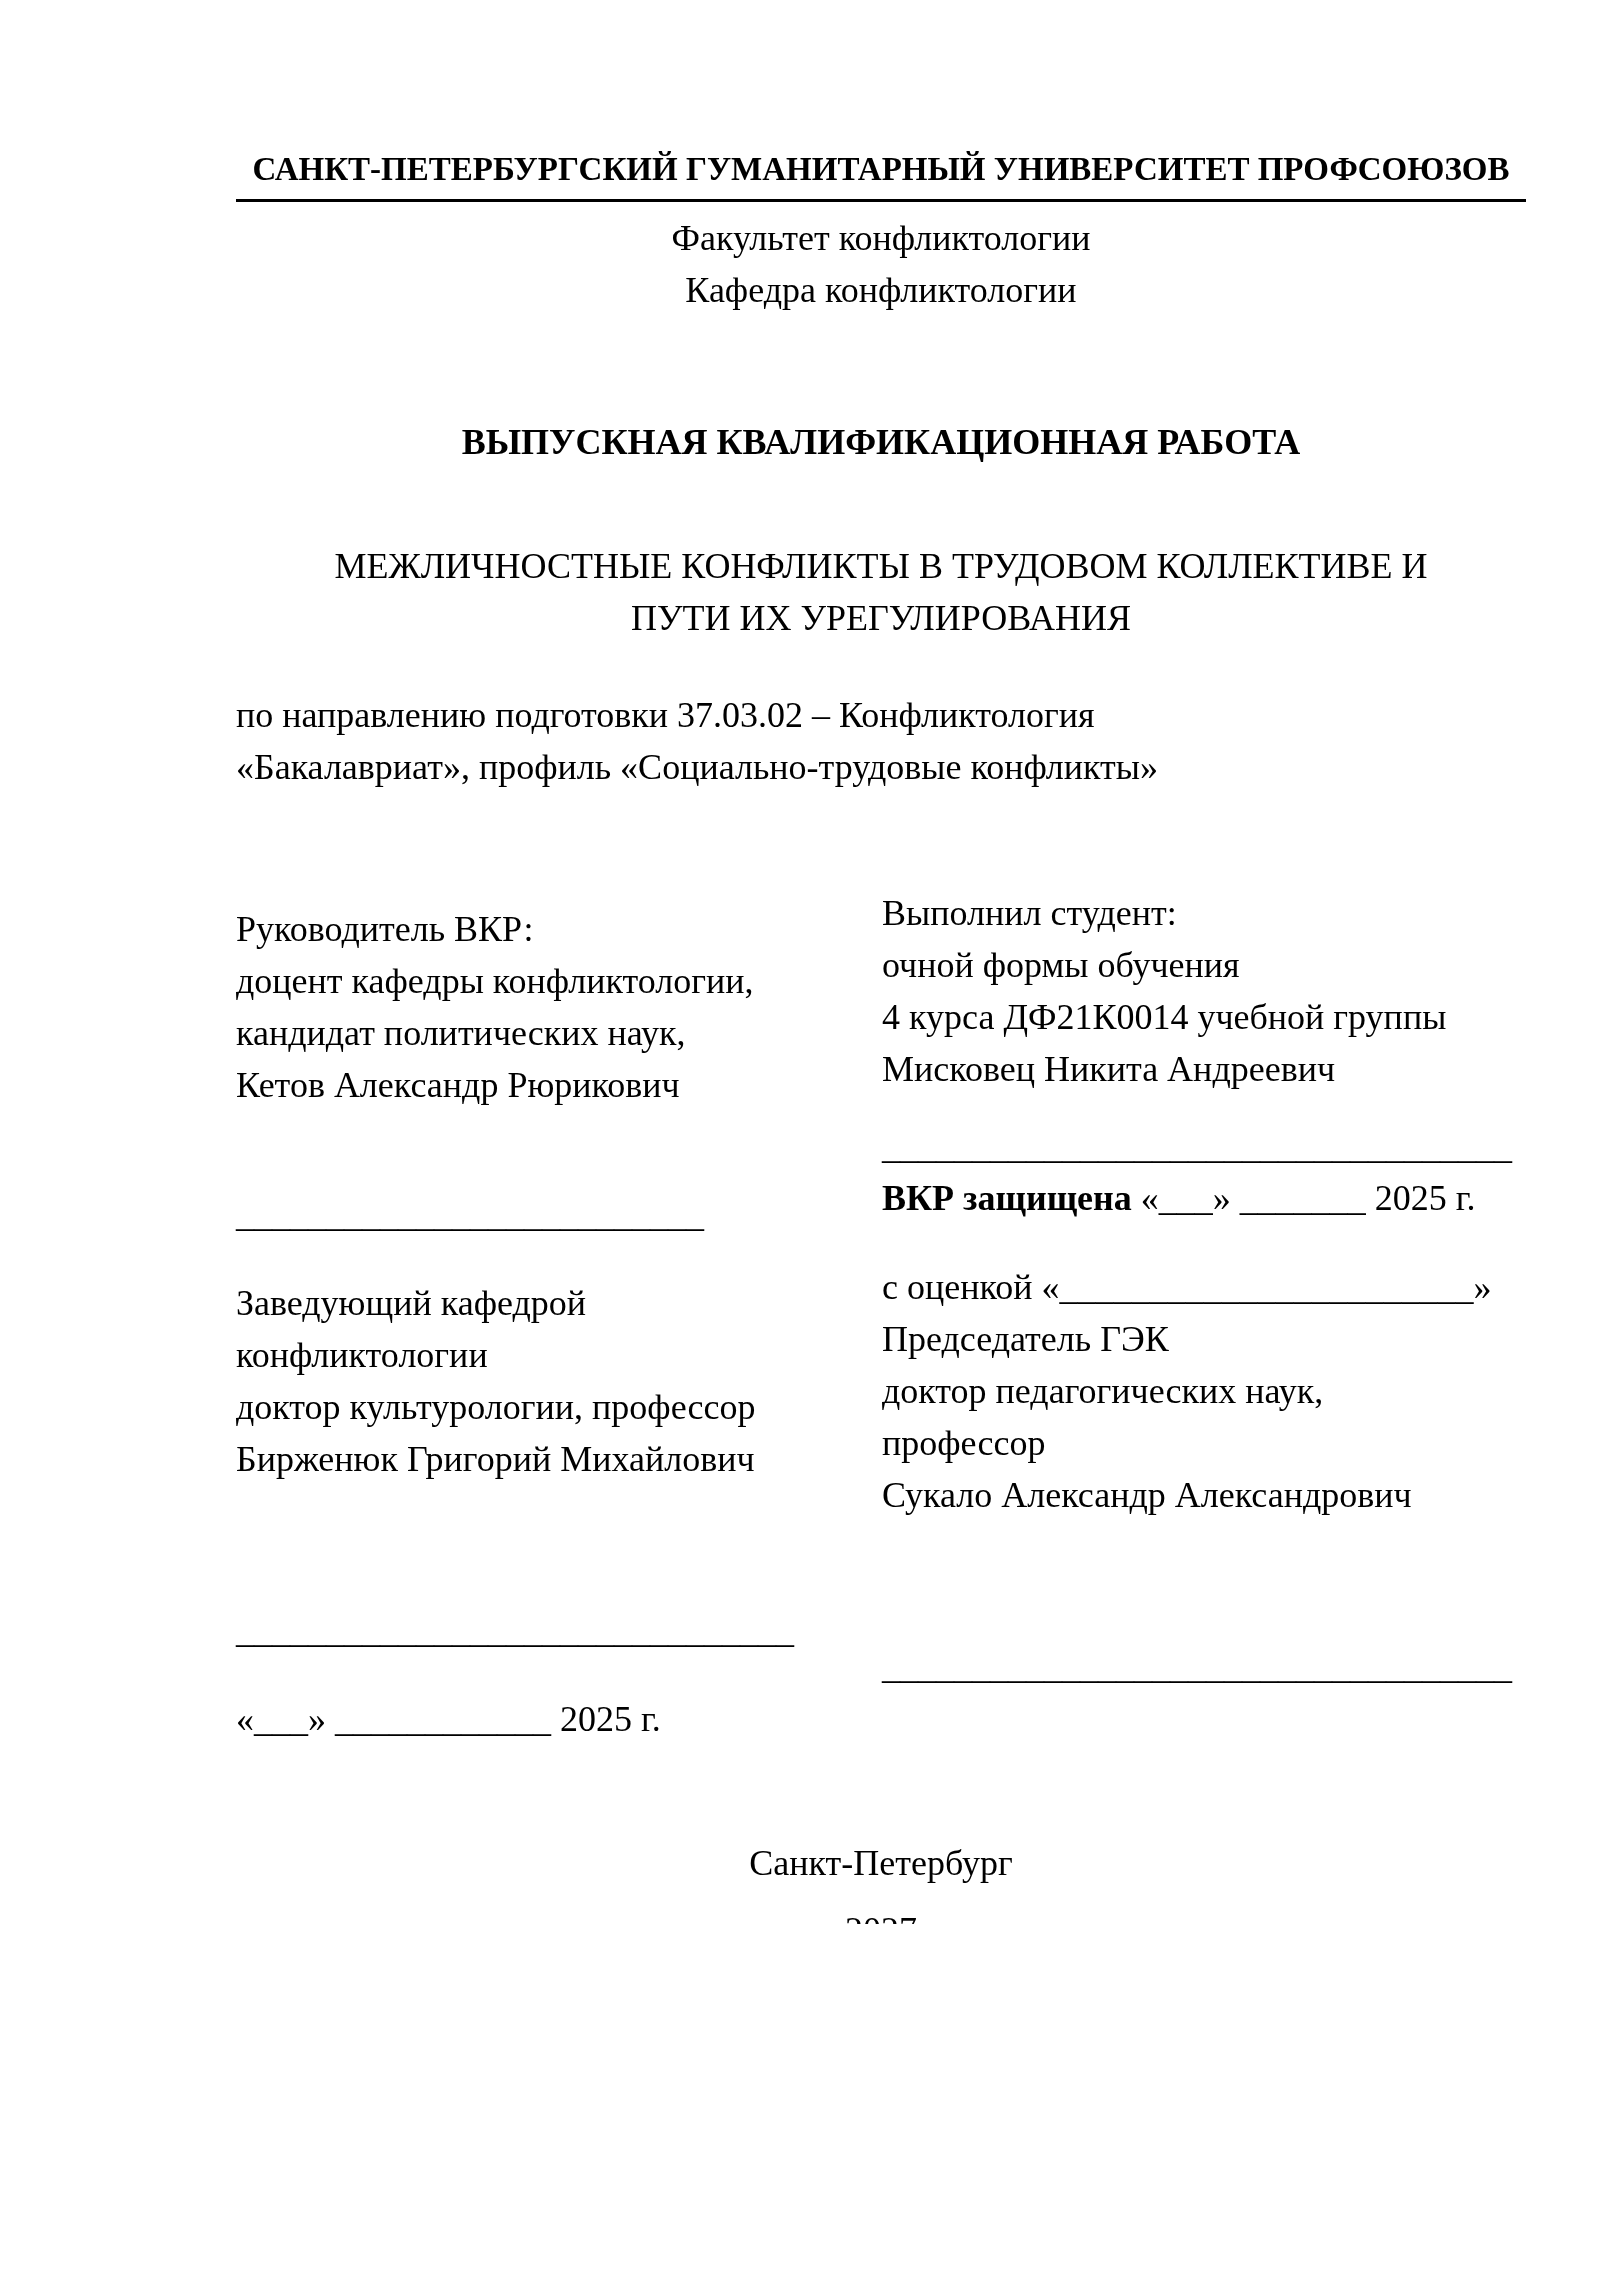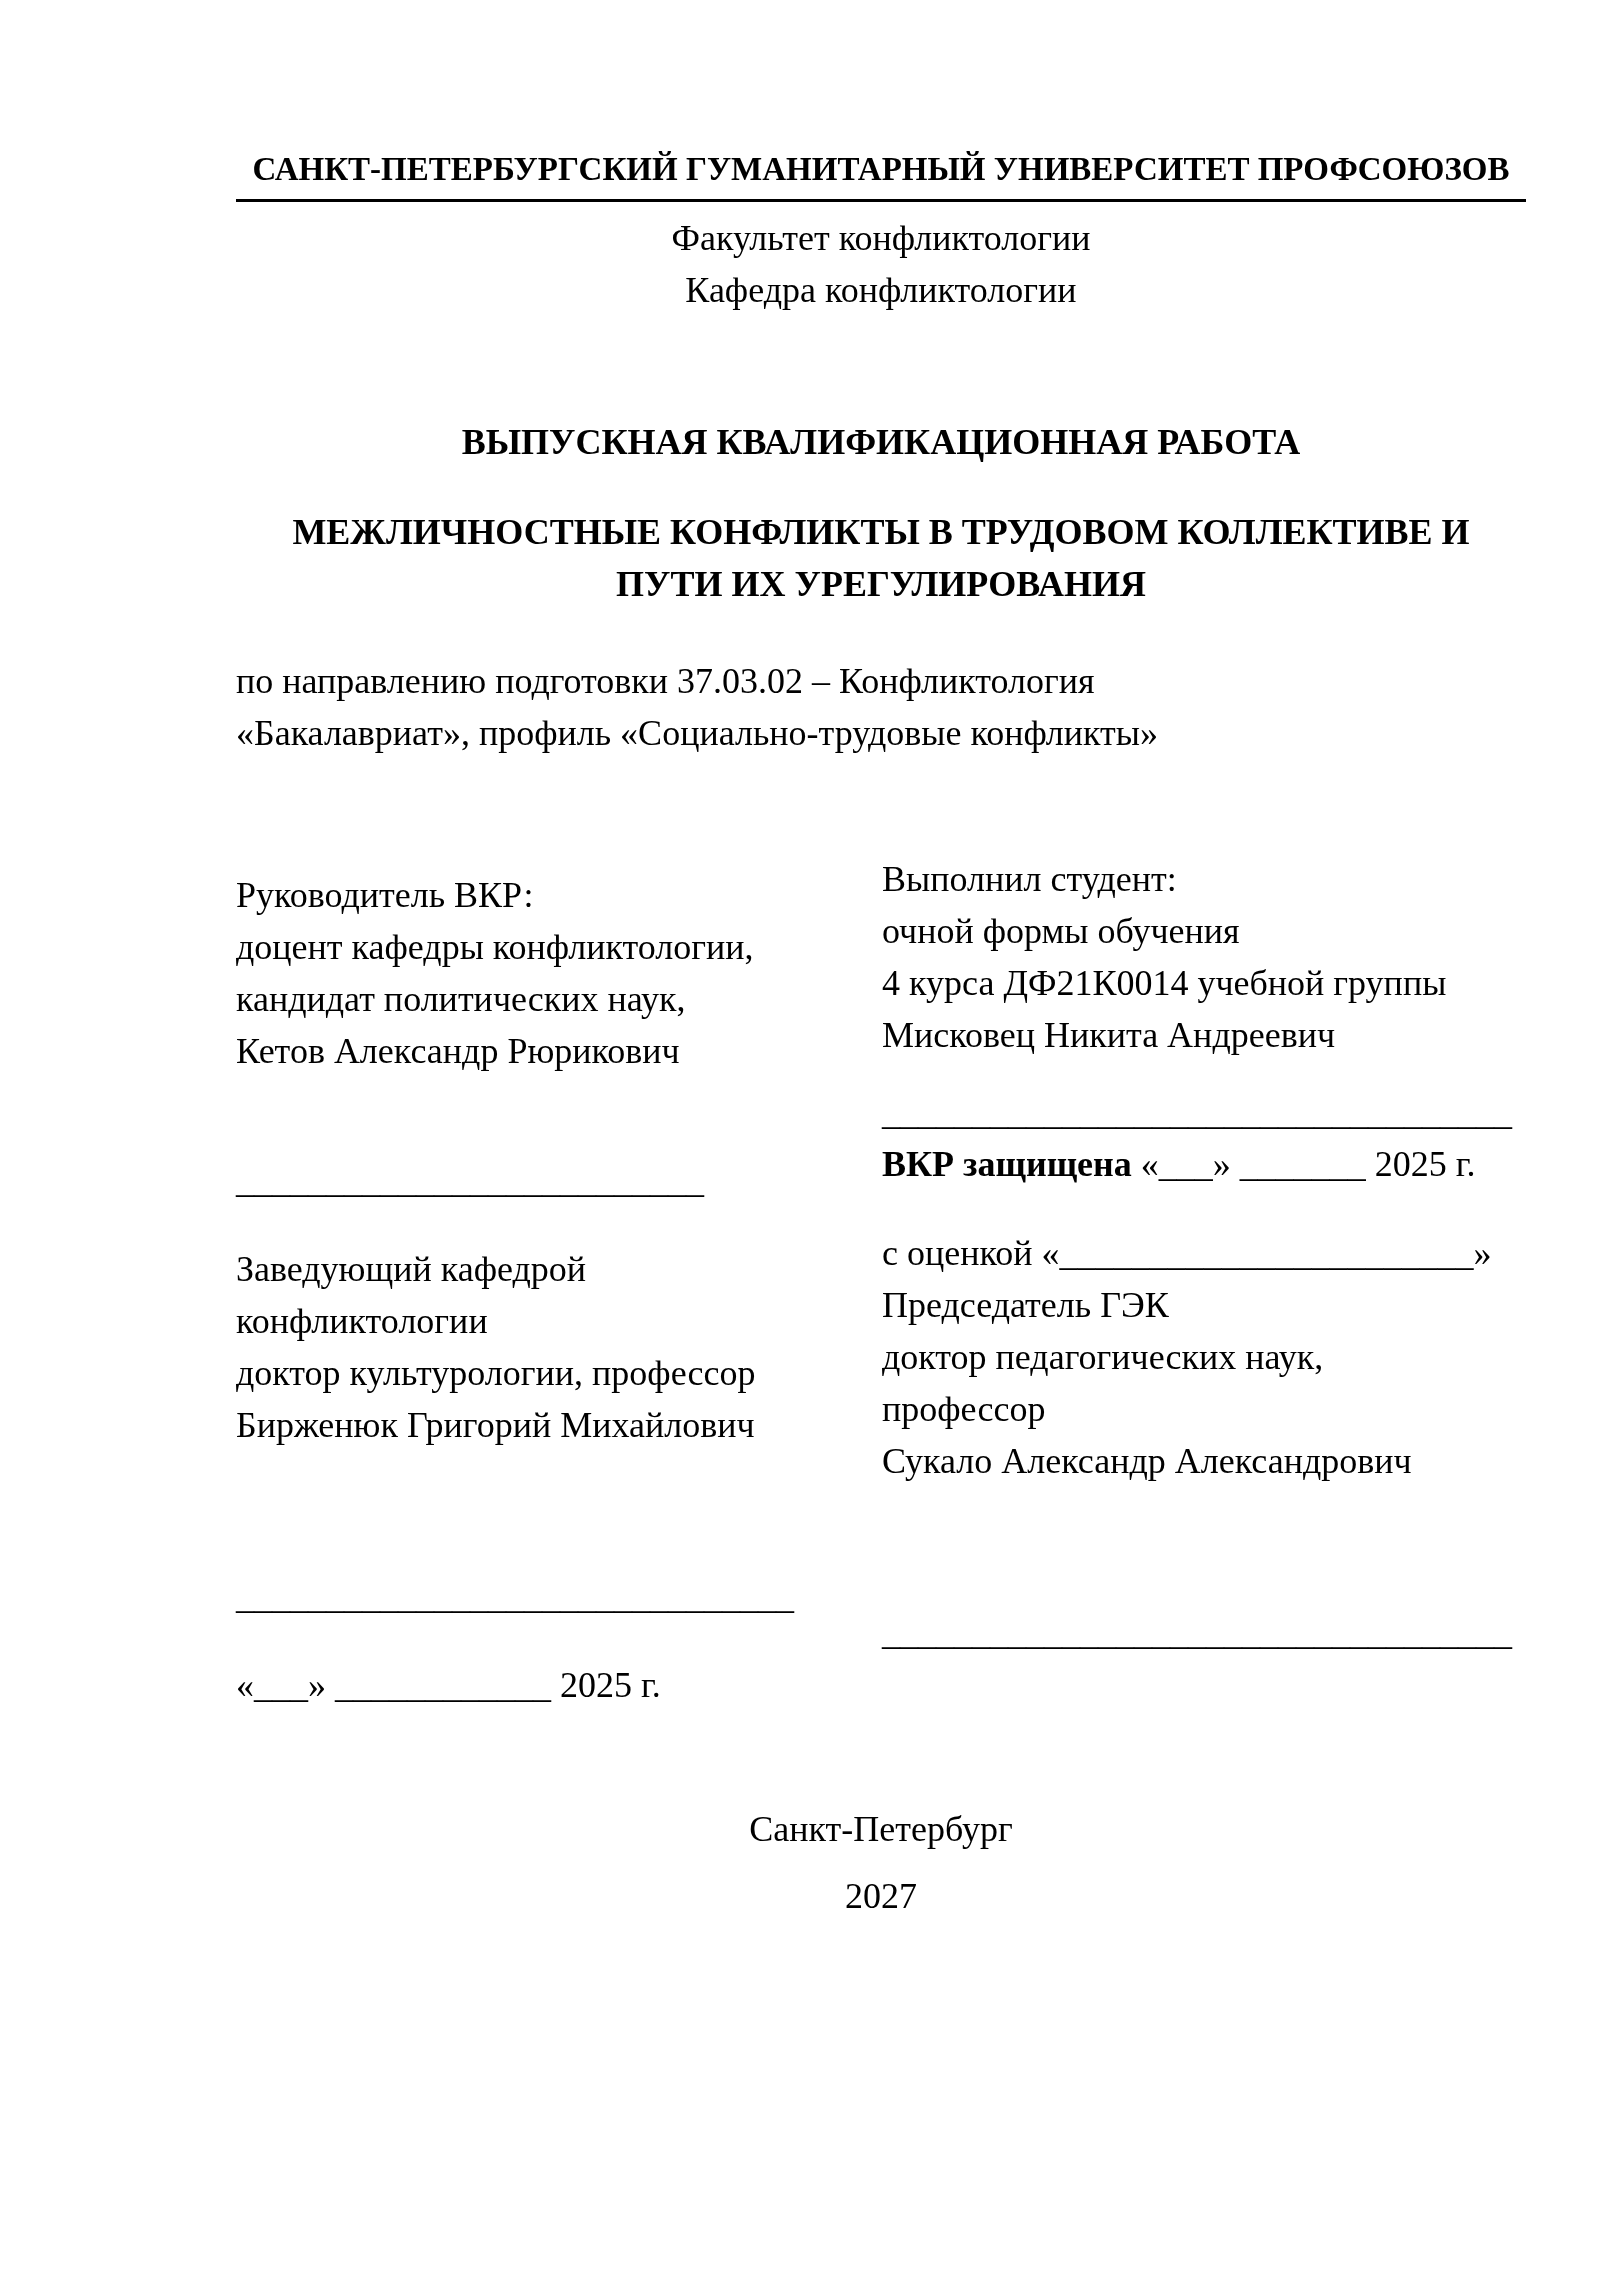--- a/index.html
+++ b/index.html
@@ -35,23 +35,23 @@
   .department {
     text-align: center;
     margin-top: 0;
   }
   .work-type {
     font-weight: bold;
     text-align: center;
     margin-top: 100px;
   }
   .topic {
-    font-weight: bold;
+    font-weight: normal;
     text-align: center;
-    margin-top: 38px;
+    margin-top: 72px;
   }
   .program {
     text-align: left;
     margin-top: 45px;
   }
   .columns {
     position: relative;
     margin-top: 94px;
     height: 839px;
   }

